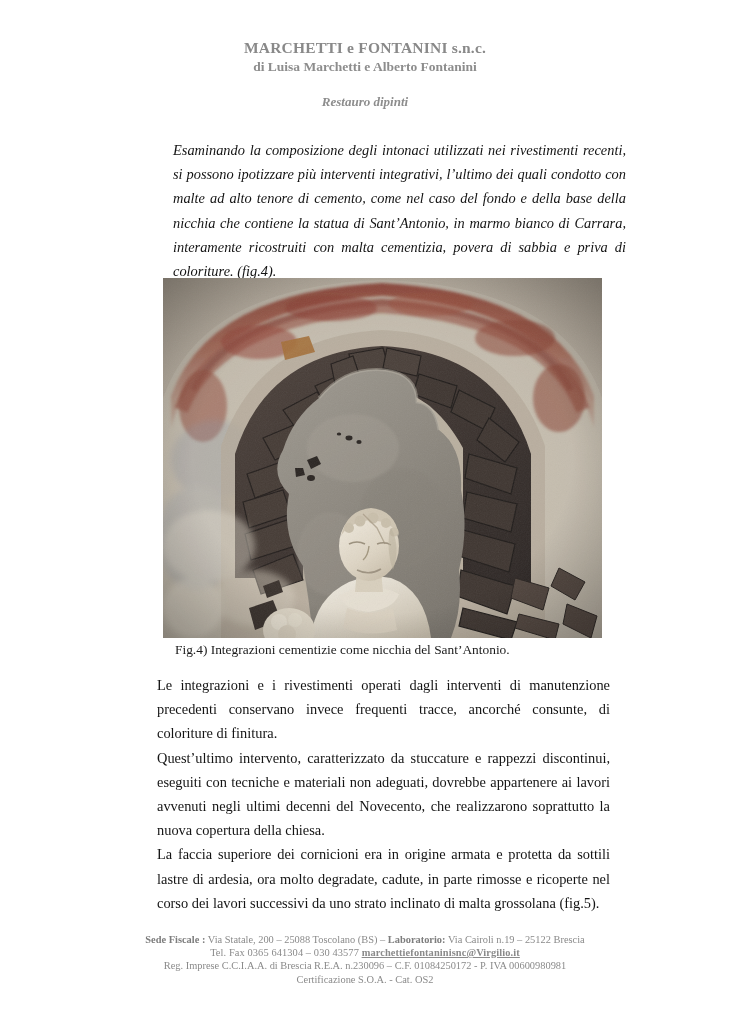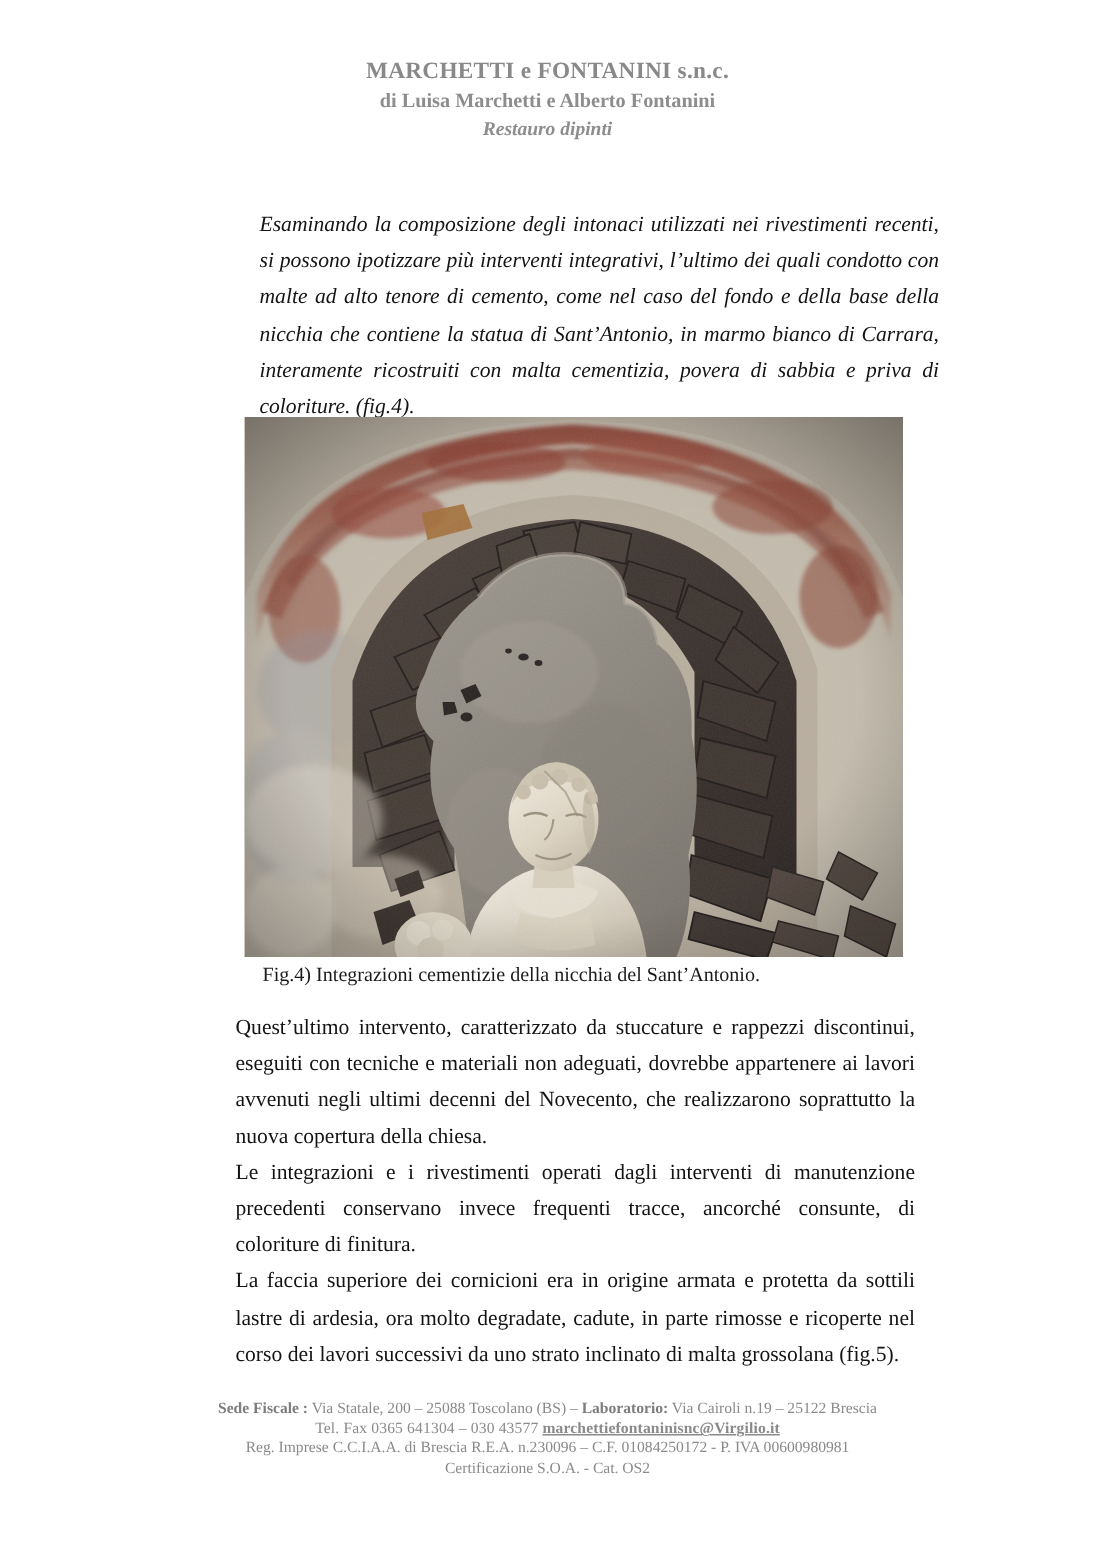--- a/index.html
+++ b/index.html
@@ -43,21 +43,21 @@
     line-height: 18px;
     color: #8d8d8d;
     margin-top: 1px;
   }
   .lh-line3 {
     font-size: 13px;
     font-weight: bold;
     font-style: italic;
     line-height: 17px;
     color: #8d8d8d;
-    margin-top: 1px;
+    margin-top: 17px;
   }
   .para {
     text-align: justify;
     font-size: 14.4px;
     line-height: 24.2px;
     margin: 0;
     color: #141414;
   }
 
   .block-top-1 { position: absolute; left: 173px; top: 138px; width: 453px; font-style: italic; }
@@ -333,25 +333,25 @@
             </g>
           </g>
 
           <rect x="0" y="0" width="439" height="360" filter="url(#grain)" opacity="0.55"></rect>
           <rect x="0" y="0" width="439" height="360" fill="url(#vign)"></rect>
         </g>
       </svg>
     </div>
   </figure>
 
-  <figcaption class="caption">Fig.4) Integrazioni cementizie della nicchia del Sant’Antonio.</figcaption>
+  <figcaption class="caption">Fig.4) Integrazioni cementizie come nicchia del Sant’Antonio.</figcaption>
 
   <section class="block-top-2">
+    <p class="para">Le integrazioni e i rivestimenti operati dagli interventi di manutenzione precedenti conservano invece frequenti tracce, ancorché consunte, di coloriture di finitura.</p>
     <p class="para">Quest’ultimo intervento, caratterizzato da stuccature e rappezzi discontinui, eseguiti con tecniche e materiali non adeguati, dovrebbe appartenere ai lavori avvenuti negli ultimi decenni del Novecento, che realizzarono soprattutto  la nuova copertura della chiesa.</p>
-    <p class="para">Le integrazioni e i rivestimenti operati dagli interventi di manutenzione precedenti conservano invece frequenti tracce, ancorché consunte, di coloriture di finitura.</p>
     <p class="para">La faccia superiore dei cornicioni era in origine armata e protetta da sottili lastre di ardesia, ora molto degradate, cadute,  in parte rimosse e ricoperte nel corso dei lavori successivi da uno strato inclinato di malta grossolana (fig.5).</p>
   </section>
 
   <footer class="footer">
     <div>
       <b>Sede Fiscale :</b><span> Via Statale, 200 – 25088 Toscolano (BS) – </span><b>Laboratorio:</b><span> Via Cairoli n.19 – 25122 Brescia</span>
     </div>
     <div class="f-line2">
       <span>Tel.  Fax  0365 641304 – 030 43577  </span><a class="mail" href="#">marchettiefontaninisnc@Virgilio.it</a>
     </div>

